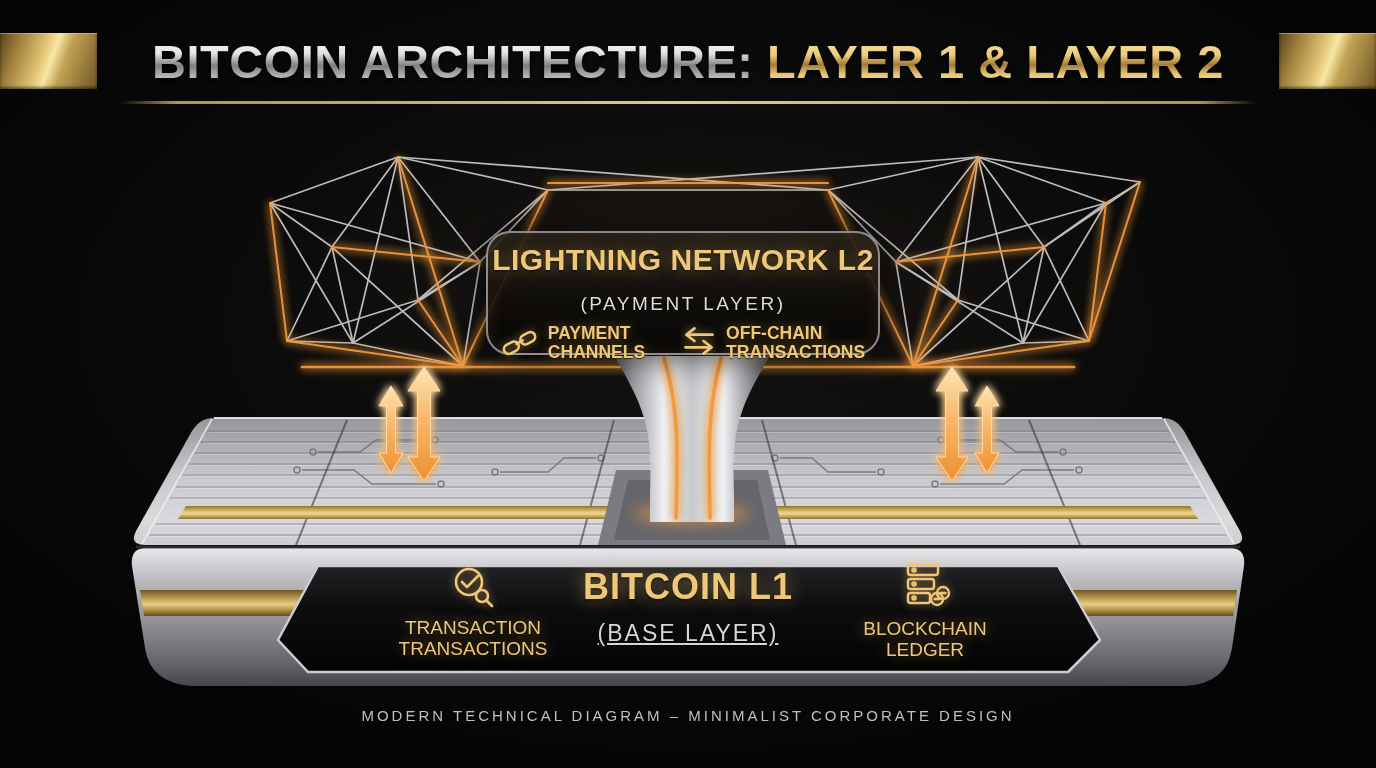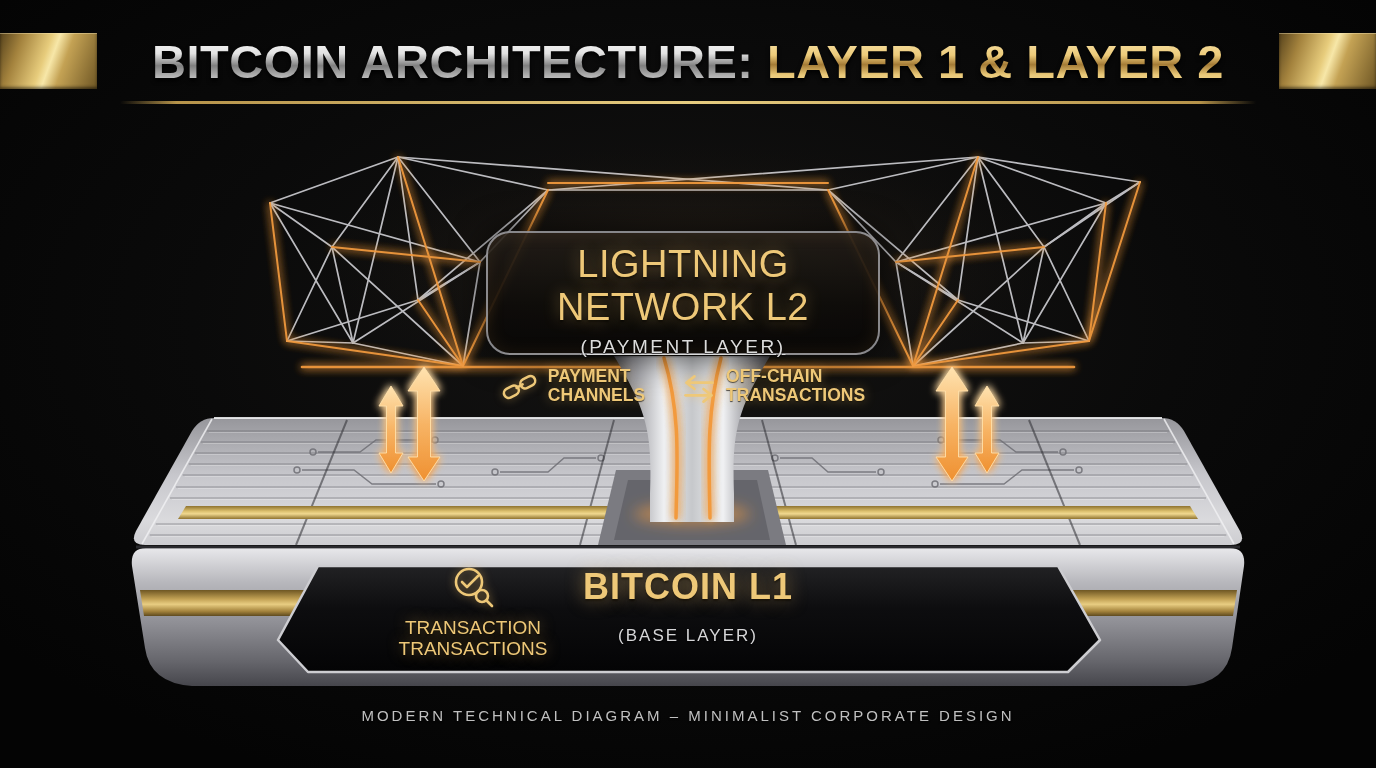--- a/index.html
+++ b/index.html
@@ -36,50 +36,49 @@
   #scene{position:absolute;left:0;top:0;z-index:1;}
   
   .l2-panel{
     position:absolute;left:486px;top:231px;width:394px;height:124px;z-index:3;
     border:2px solid rgba(205,205,210,.65);border-radius:24px;
     background:linear-gradient(180deg,rgba(34,29,24,.92) 0%,rgba(14,12,10,.90) 60%,rgba(8,7,6,.92) 100%);
     box-shadow:0 0 34px rgba(0,0,0,.75), 0 0 18px rgba(240,170,80,.10) inset;
     text-align:center;padding-top:10px;box-sizing:border-box;
   }
   .l2-title{
-    font-size:38px;font-weight:normal;letter-spacing:.5px;color:#eec878;
+    font-size:30px;font-weight:bold;letter-spacing:.5px;color:#eec878;
     text-shadow:0 0 16px rgba(240,190,100,.45), 0 2px 2px rgba(0,0,0,.8);
   }
   .l2-subtitle{
-    margin-top:7px;font-size:19px;letter-spacing:2.5px;color:#dcdcdc;
+    margin-top:16px;font-size:19px;letter-spacing:2.5px;color:#dcdcdc;
     text-shadow:0 1px 2px rgba(0,0,0,.8);
-    text-decoration:underline;
   }
   .l2-features{display:flex;justify-content:center;gap:36px;margin-top:9px;}
-  .feature{display:flex;align-items:flex-end;gap:9px;}
+  .feature{display:flex;align-items:flex-start;gap:9px;}
   .feature .lbl{
     text-align:left;font-size:17.5px;font-weight:bold;line-height:1.1;color:#eec878;
     text-shadow:0 0 12px rgba(240,190,100,.45), 0 1px 1px rgba(0,0,0,.7);
   }
   .gicon{filter:drop-shadow(0 0 4px rgba(240,190,100,.55));flex:0 0 auto;}
   
   .l1-content{position:absolute;left:280px;top:558px;width:816px;height:116px;z-index:3;}
   .l1-feature{position:absolute;top:5px;width:230px;text-align:center;}
   .l1-feature .lbl{
     margin-top:2px;font-size:19px;font-weight:normal;line-height:1.12;color:#eec878;
     text-shadow:0 0 14px rgba(240,190,100,.5), 0 1px 1px rgba(0,0,0,.7);
   }
   .l1-feature.left{left:78px;}
   .l1-feature.right{left:530px;top:2px;}
   .l1-center{position:absolute;left:258px;top:8px;width:300px;text-align:center;}
   .l1-title{
     font-size:36px;font-weight:bold;letter-spacing:1px;color:#eec878;
     text-shadow:0 0 18px rgba(240,190,100,.5), 0 2px 2px rgba(0,0,0,.8);
   }
-  .l1-subtitle{margin-top:18px;font-size:17px;letter-spacing:2px;color:#d6d6d8;text-shadow:0 1px 2px rgba(0,0,0,.8);}
+  .l1-subtitle{margin-top:12px;font-size:23px;letter-spacing:2px;color:#d6d6d8;text-shadow:0 1px 2px rgba(0,0,0,.8);text-decoration:underline;}
   
   .footer-caption{
     position:absolute;top:707px;left:0;width:100%;text-align:center;z-index:3;
     font-size:15px;letter-spacing:3px;color:#c0c0c0;text-shadow:0 1px 2px rgba(0,0,0,.8);
   }
 </style>
 </head>
 <body>
 
 <div class="stage">
@@ -341,16 +340,36 @@
       </svg>
       <div class="lbl">
         <div>TRANSACTION</div>
         <div>TRANSACTIONS</div>
       </div>
     </div>
     <div class="l1-center">
       <div class="l1-title">BITCOIN L1</div>
       <div class="l1-subtitle">(BASE LAYER)</div>
     </div>
+    <div class="l1-feature right">
+      <svg class="gicon" width="52" height="52" viewBox="0 0 52 52">
+        <g fill="none" stroke="#eec878" stroke-width="2.4" stroke-linecap="round" stroke-linejoin="round">
+          <rect x="9" y="5" width="30" height="10" rx="2.5"></rect>
+          <rect x="9" y="19" width="26" height="10" rx="2.5"></rect>
+          <rect x="9" y="33" width="22" height="10" rx="2.5"></rect>
+          <circle cx="15" cy="10" r="1.6"></circle>
+            <circle cx="15" cy="24" r="1.6"></circle>
+            <circle cx="15" cy="38" r="1.6"></circle>
+          <circle cx="38" cy="39" r="6"></circle>
+            <circle cx="44" cy="33" r="6"></circle>
+          <line x1="35.5" y1="39" x2="40.5" y2="39"></line>
+            <line x1="41.5" y1="33" x2="46.5" y2="33"></line>
+        </g>
+      </svg>
+      <div class="lbl">
+        <div>BLOCKCHAIN</div>
+        <div>LEDGER</div>
+      </div>
+    </div>
   </div>
 
   <div class="footer-caption">MODERN TECHNICAL DIAGRAM – MINIMALIST CORPORATE DESIGN</div>
 </div>
 
 </body></html>

